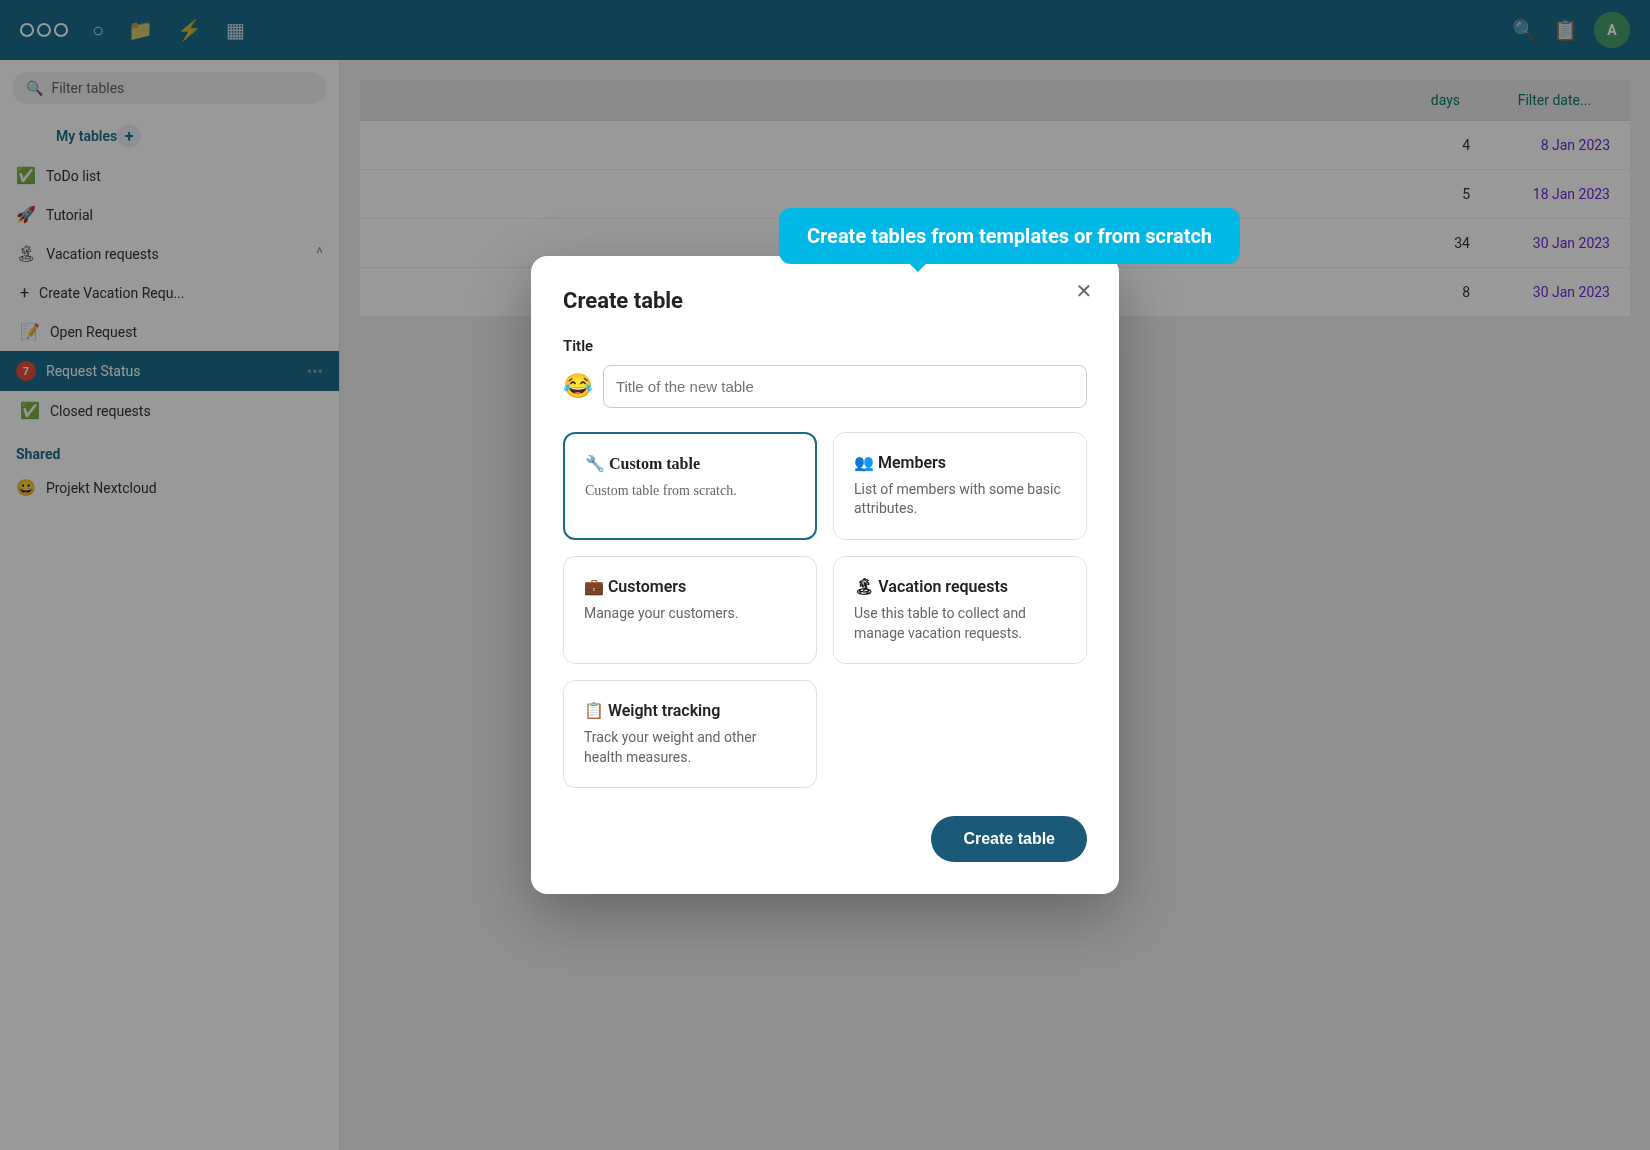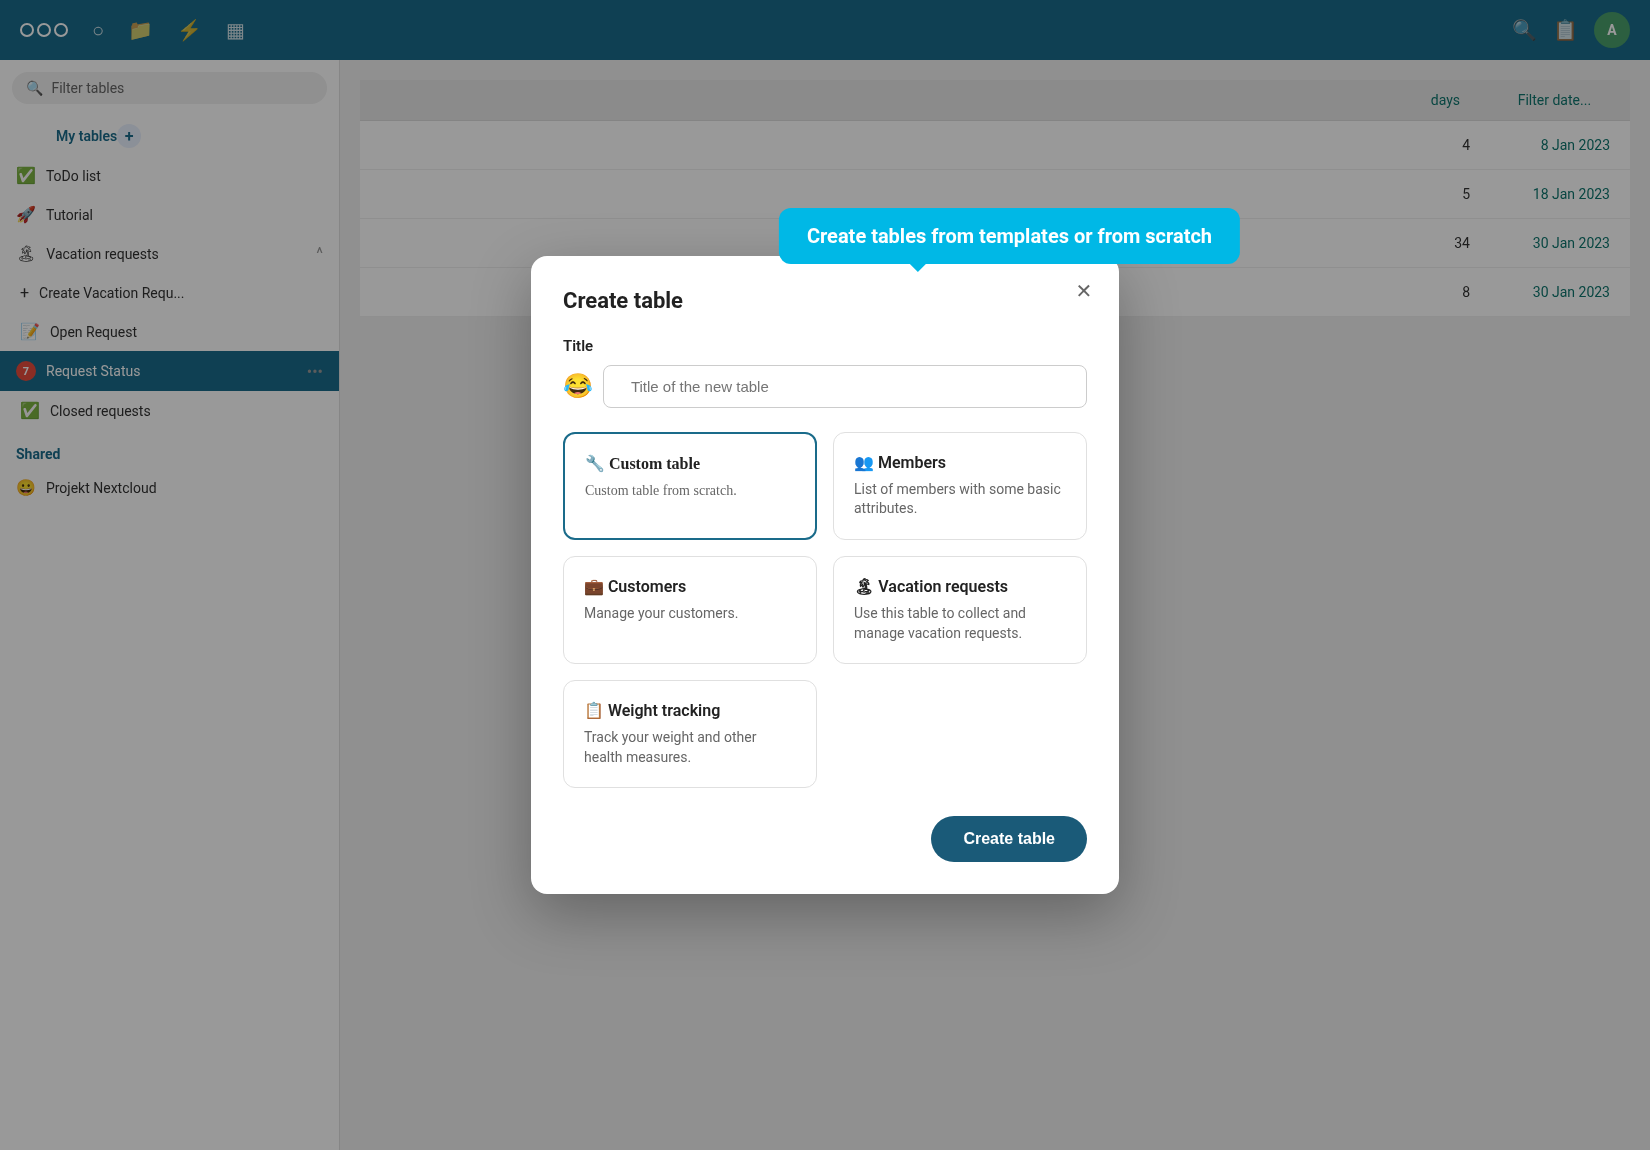--- a/index.html
+++ b/index.html
@@ -183,21 +183,21 @@
     .table-data-row {
       display: flex;
       align-items: center;
       background: white;
       padding: 16px 20px;
       border-bottom: 1px solid #eee;
       font-size: 14px;
       gap: 20px;
     }
     .table-data-row .col-days { margin-left: auto; width: 60px; text-align: right; color: #333; }
-    .table-data-row .col-date { width: 120px; text-align: right; color: #0f766e; }
+    .table-data-row .col-date { width: 120px; text-align: right; color: #6d28d9; }
 
     
     .overlay {
       position: absolute;
       inset: 0;
       background: rgba(0,0,0,0.4);
       display: flex;
       align-items: center;
       justify-content: center;
       z-index: 100;
@@ -244,21 +244,21 @@
       display: flex;
       align-items: center;
       gap: 10px;
       margin-bottom: 24px;
     }
     .title-emoji { font-size: 24px; }
     .title-input {
       flex: 1;
       border: 1.5px solid #ccc;
       border-radius: 8px;
-      padding: 12px 27px;
+      padding: 12px 12px;
       font-size: 15px;
       color: #999;
       outline: none;
     }
 
     
     .template-grid {
       display: grid;
       grid-template-columns: 1fr 1fr;
       gap: 16px;

